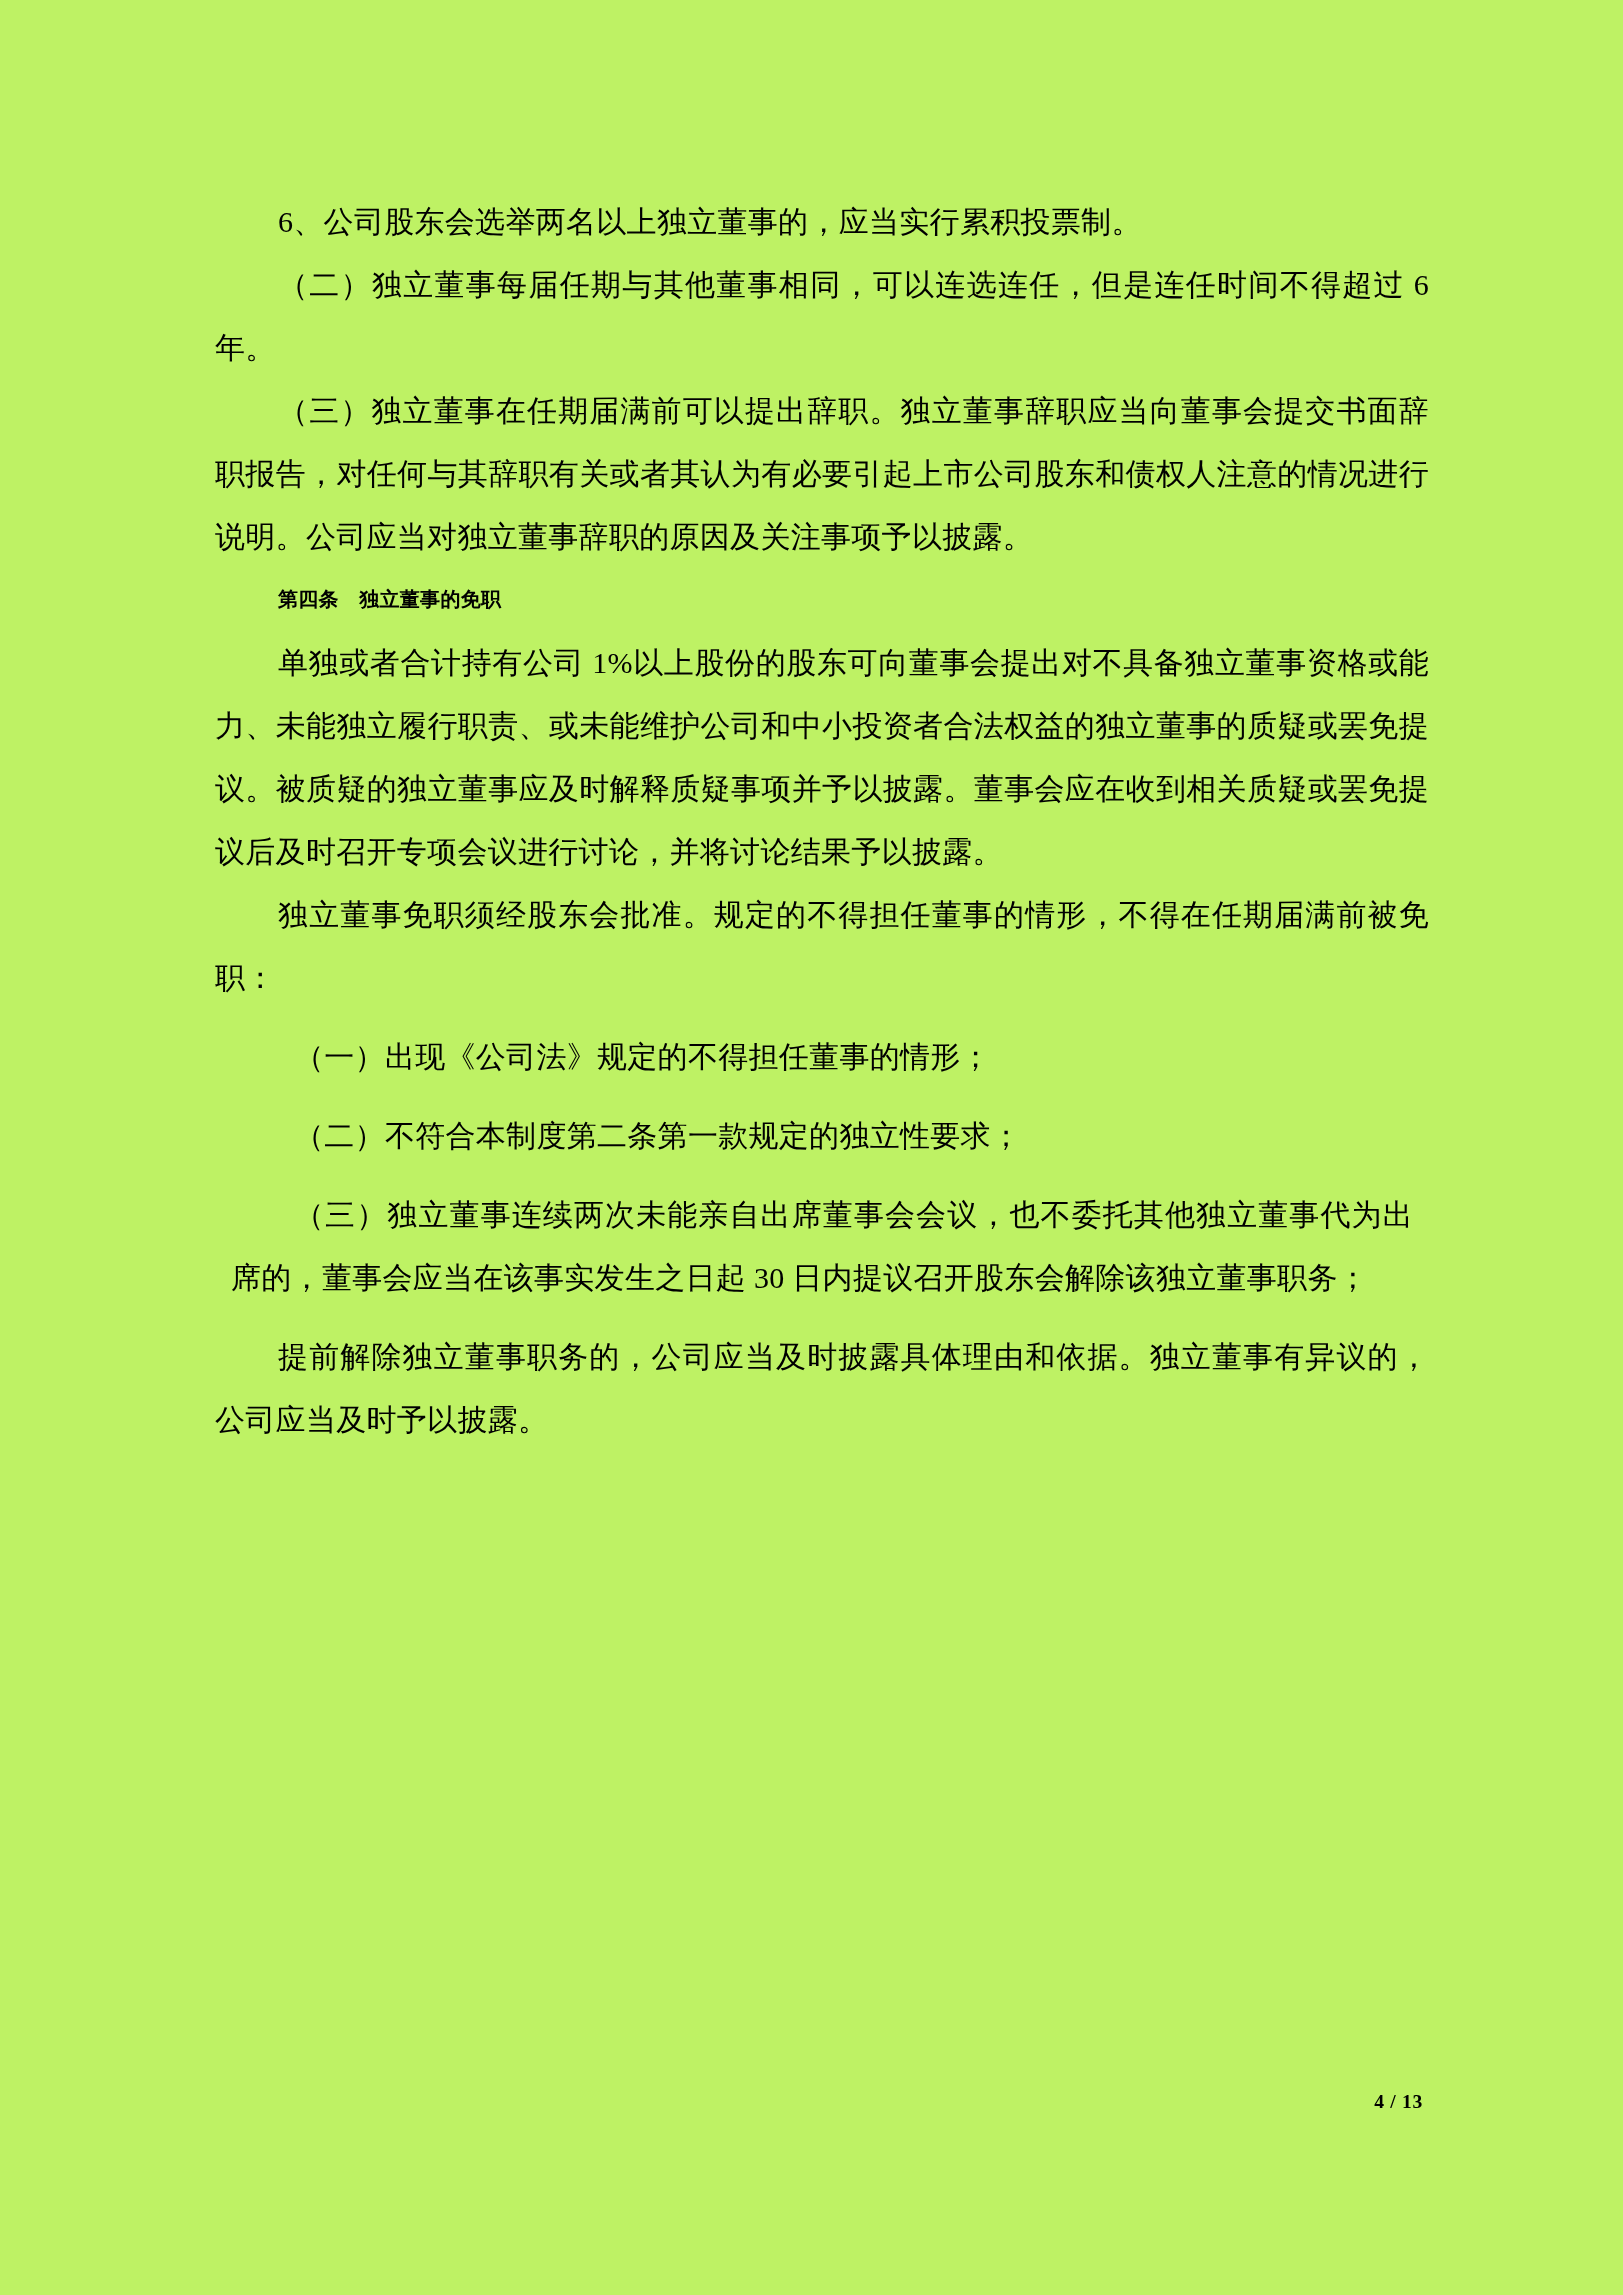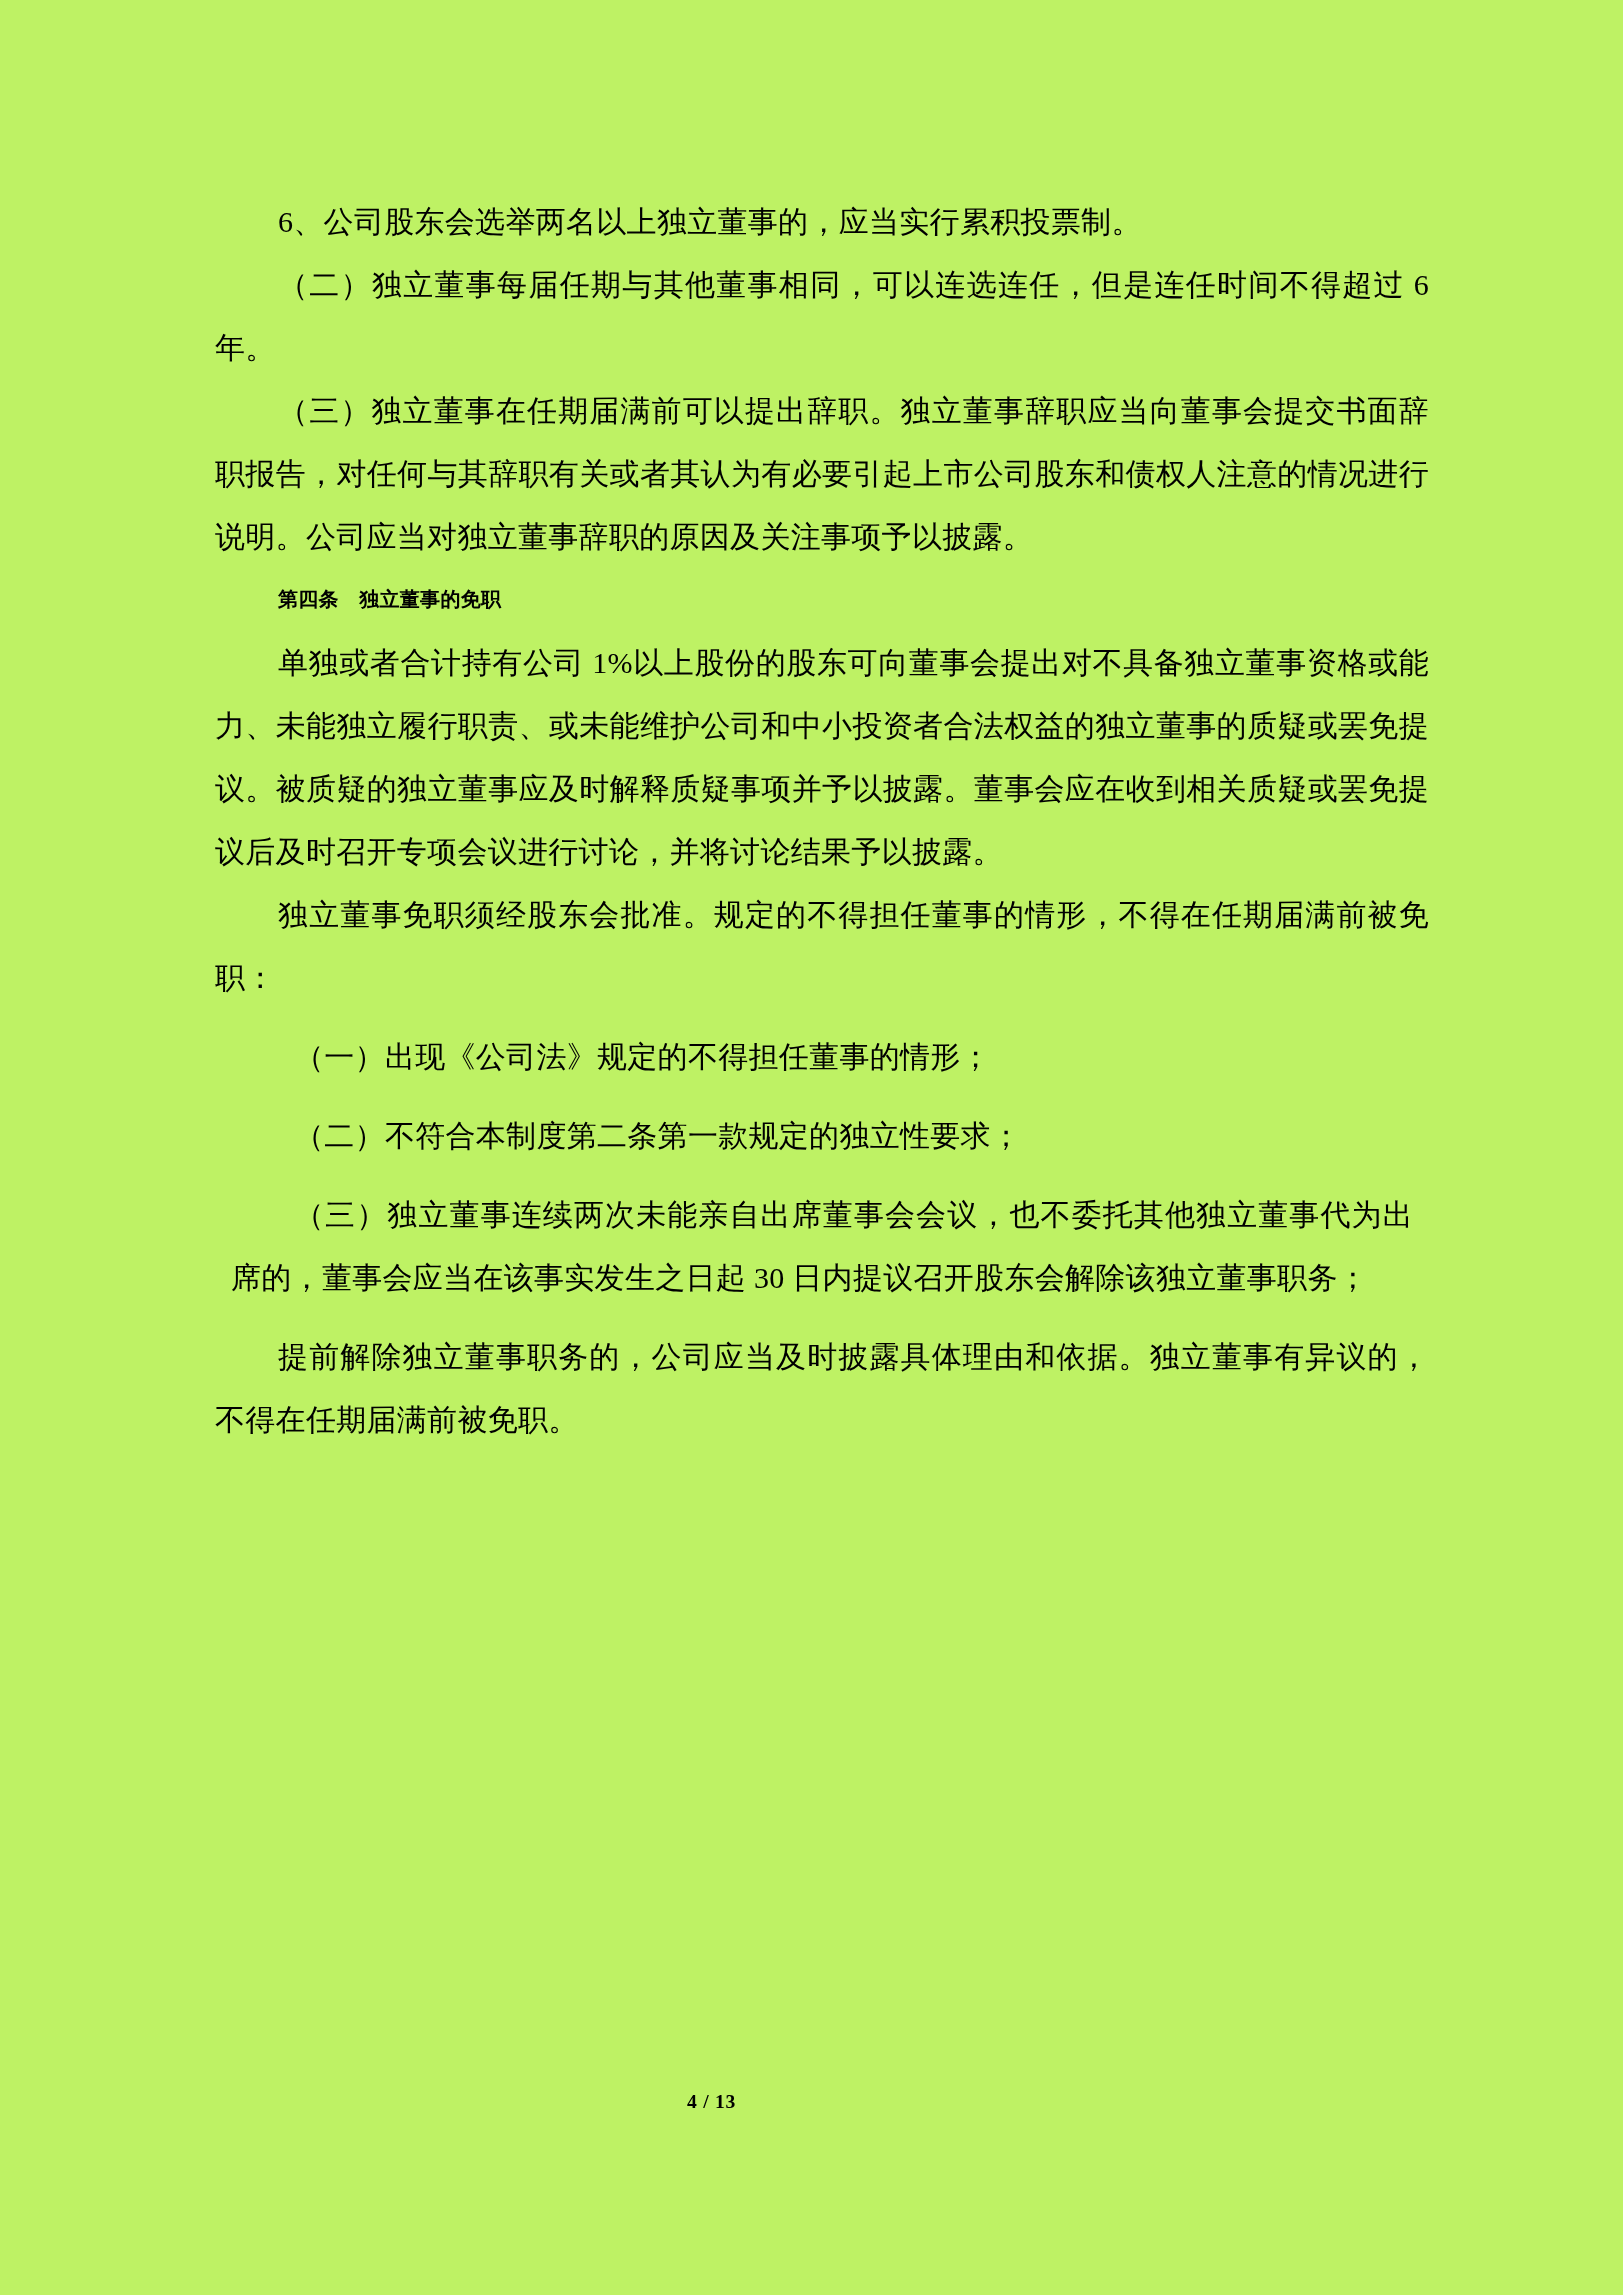--- a/index.html
+++ b/index.html
@@ -58,21 +58,21 @@
     text-align: justify;
     text-justify: inter-character;
     letter-spacing: 0.3px;
     word-break: break-all;
   }
   .footer {
     position: absolute;
     left: 0;
     top: 2091px;
     width: 1423px;
-    text-align: center;
+    text-align: right;
     font-size: 19.6px;
     font-weight: bold;
     font-family: "Liberation Serif", "DejaVu Serif", serif;
     letter-spacing: 0.7px;
   }
 </style>
 </head>
 <body>
 
 <div class="page">
@@ -92,20 +92,20 @@
 
     <p class="para">独立董事免职须经股东会批准。规定的不得担任董事的情形，不得在任期届满前被免职：</p>
 
     <p class="clause">（一）出现《公司法》规定的不得担任董事的情形；</p>
 
     <p class="clause">（二）不符合本制度第二条第一款规定的独立性要求；</p>
 
     <p class="clause">（三）独立董事连续两次未能亲自出席董事会会议，也不委托其他独立董事代为出席的，董事会应当在该事实发生之日起 30 日内提议召开股东会解除该独立董事职务；</p>
 
 
-    <p class="para">提前解除独立董事职务的，公司应当及时披露具体理由和依据。独立董事有异议的，不得在任期届满前被免职。</p>
+    <p class="para">提前解除独立董事职务的，公司应当及时披露具体理由和依据。独立董事有异议的，公司应当及时予以披露。</p>
 
   </div>
 
   <div class="footer">4 / 13</div>
 
 </div>
 
 
 </body></html>

